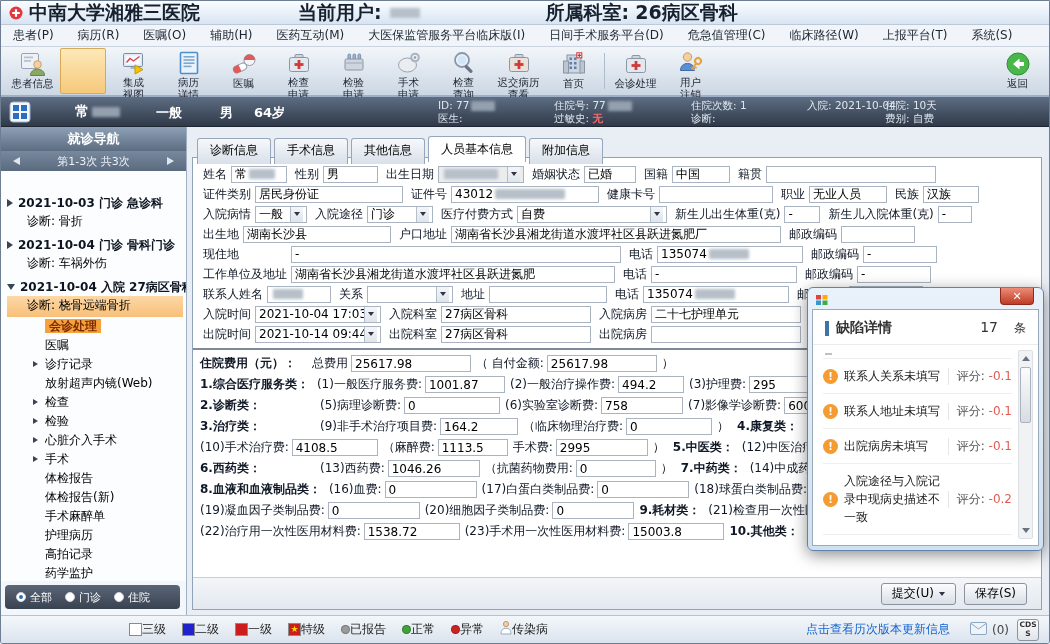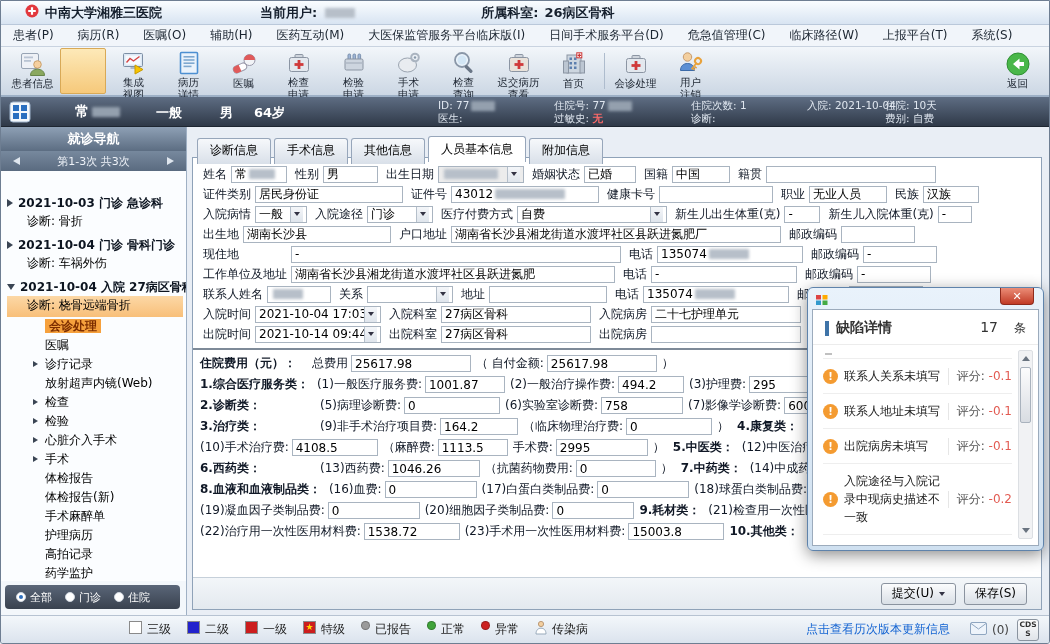--- a/index.html
+++ b/index.html
@@ -1,21 +1,21 @@
 <!DOCTYPE html>
 <html><head>
 <meta charset="utf-8">
 <style>
   *{box-sizing:border-box;margin:0;padding:0}
   html,body{width:1050px;height:644px}
   body{font-family:"DejaVu Sans","Liberation Sans",sans-serif;font-size:12px;background:#e9eef5;position:relative;overflow:hidden}
   .app{position:absolute;inset:0;border:1px solid #6e7e92;border-radius:0 0 3px 3px;overflow:hidden;background:#e9eef5}
 
   
-  .titlebar{height:24px;display:flex;align-items:center;gap:6px;padding:0 24px;background:linear-gradient(#fafdff,#d8e4f2);border-bottom:1px solid #bac8da;font-size:13px;color:#16202e}
+  .titlebar{height:24px;display:flex;align-items:center;gap:6px;padding:0 8px;background:linear-gradient(#fafdff,#d8e4f2);border-bottom:1px solid #bac8da;font-size:19px;color:#16202e}
   .t-title{font-weight:bold;margin-right:92px}
   .t-label{font-weight:bold}
   .t-dept{margin-left:120px;font-weight:bold}
   .t-dept-val{font-weight:bold}
 
   
   .menubar{height:22px;display:flex;align-items:center;background:#f1f5fa;border-bottom:1px solid #c9d3e0}
   .menu-item{padding:3px 12px;cursor:default;color:#1a2430;white-space:nowrap}
 
   
@@ -109,21 +109,21 @@
   .dp-score b{color:#e25b52;font-weight:normal}
   .dp-scroll{position:absolute;right:5px;top:40px;bottom:6px;width:15px;background:#f1f2f4;border:1px solid #dcdfe3;border-radius:2px}
   .s-up,.s-down{position:absolute;left:3px;width:0;height:0}
   .s-up{top:5px;border-bottom:5px solid #6a7480;border-left:4px solid transparent;border-right:4px solid transparent}
   .s-down{bottom:5px;border-top:5px solid #6a7480;border-left:4px solid transparent;border-right:4px solid transparent}
   .thumb{position:absolute;left:1px;right:1px;top:16px;height:56px;background:linear-gradient(#fcfcfd,#d8dce2);border:1px solid #a9b2bd;border-radius:2px}
 
   
   .statusbar{position:absolute;left:0;right:0;bottom:0;height:28px;background:linear-gradient(#f3f7fb,#dbe3ed);border-top:1px solid #b7c3d2;display:flex;align-items:center;padding:0 10px;color:#222}
   .legend{display:flex;align-items:center;gap:16px;margin-left:118px}
-  .leg{display:flex;gap:5px}
+  .leg{display:flex;align-items:center;}
   .leg .sq{width:13px;height:13px;border:1px solid #8a8a8a;display:flex;align-items:center;justify-content:center;font-size:9px;color:#ffd700;line-height:1}
   .leg .dot{width:9px;height:9px;border-radius:50%;border:1px solid rgba(0,0,0,.25)}
   .sb-link{margin-left:auto;color:#1464d2;cursor:default;white-space:nowrap}
   .sb-mail{display:flex;align-items:center;gap:5px;margin-left:20px;color:#444}
   .cdss{width:22px;height:22px;margin-left:8px;border:1px solid #8a939f;border-radius:3px;background:linear-gradient(#fcfdfe,#e0e4e9);font-size:7.5px;font-weight:bold;line-height:1.1;display:flex;align-items:center;justify-content:center;text-align:center;color:#333;word-break:break-all;padding:1px}
 </style>
 </head>
 <body>
 
 <div class="app">

